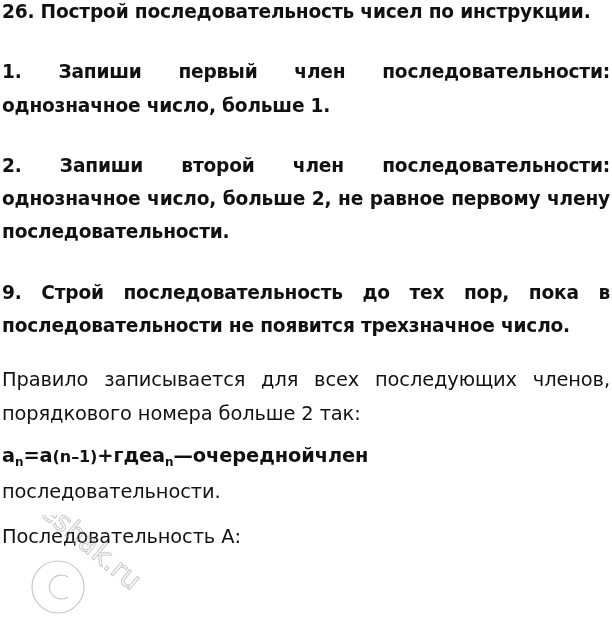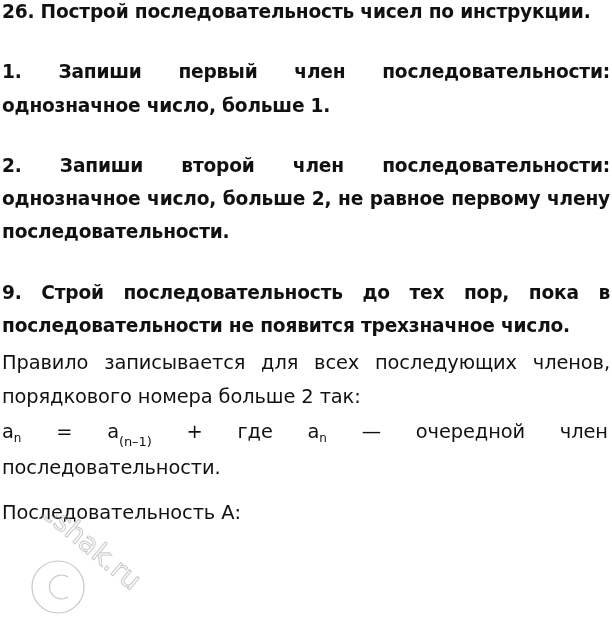--- a/index.html
+++ b/index.html
@@ -6,25 +6,25 @@
   body {
     width: 612px; height: 632px; overflow: hidden; position: relative;
     font-family: "DejaVu Sans", sans-serif; color: #111111;
   }
   .page { position: absolute; left: 2px; top: 0; width: 608px; }
   .bold { font-weight: bold; font-size: 18.6px; letter-spacing: -0.2px; }
   .plain { font-weight: normal; font-size: 19.4px; letter-spacing: -0.1px; }
   p { margin: 0; line-height: 33.3px; text-align: justify; text-align-last: left; }
   .heading { margin-top: -5px; }
   .step { margin-top: 27px; }
-  .block-plain { margin-top: 4px; }
-  .formula { margin-top: 2px; white-space: nowrap; display: flex; justify-content: space-between; width: 606px; }
+  .block-plain { margin-top: 21px; }
+  .formula { margin-top: 9px; white-space: nowrap; display: flex; width: 606px; font-weight: bold; }
   .formula span { display: inline-block; }
   .sub { font-size: 12px; position: relative; top: 4px; }
-  .subgroup { display: inline-flex; gap: 14px; font-size: 13px; position: relative; top: 8px; }
+  .subgroup { display: inline-flex; gap: 14px; font-size: 16px; position: relative; top: 0; }
   .seq-label { margin-top: 11px; }
   .watermark {
     position: absolute; left: 0; top: 515px; width: 160px; height: 110px;
     pointer-events: none; opacity: 0.55;
   }
 </style>
 </head>
 <body>
 
 <div class="page">

